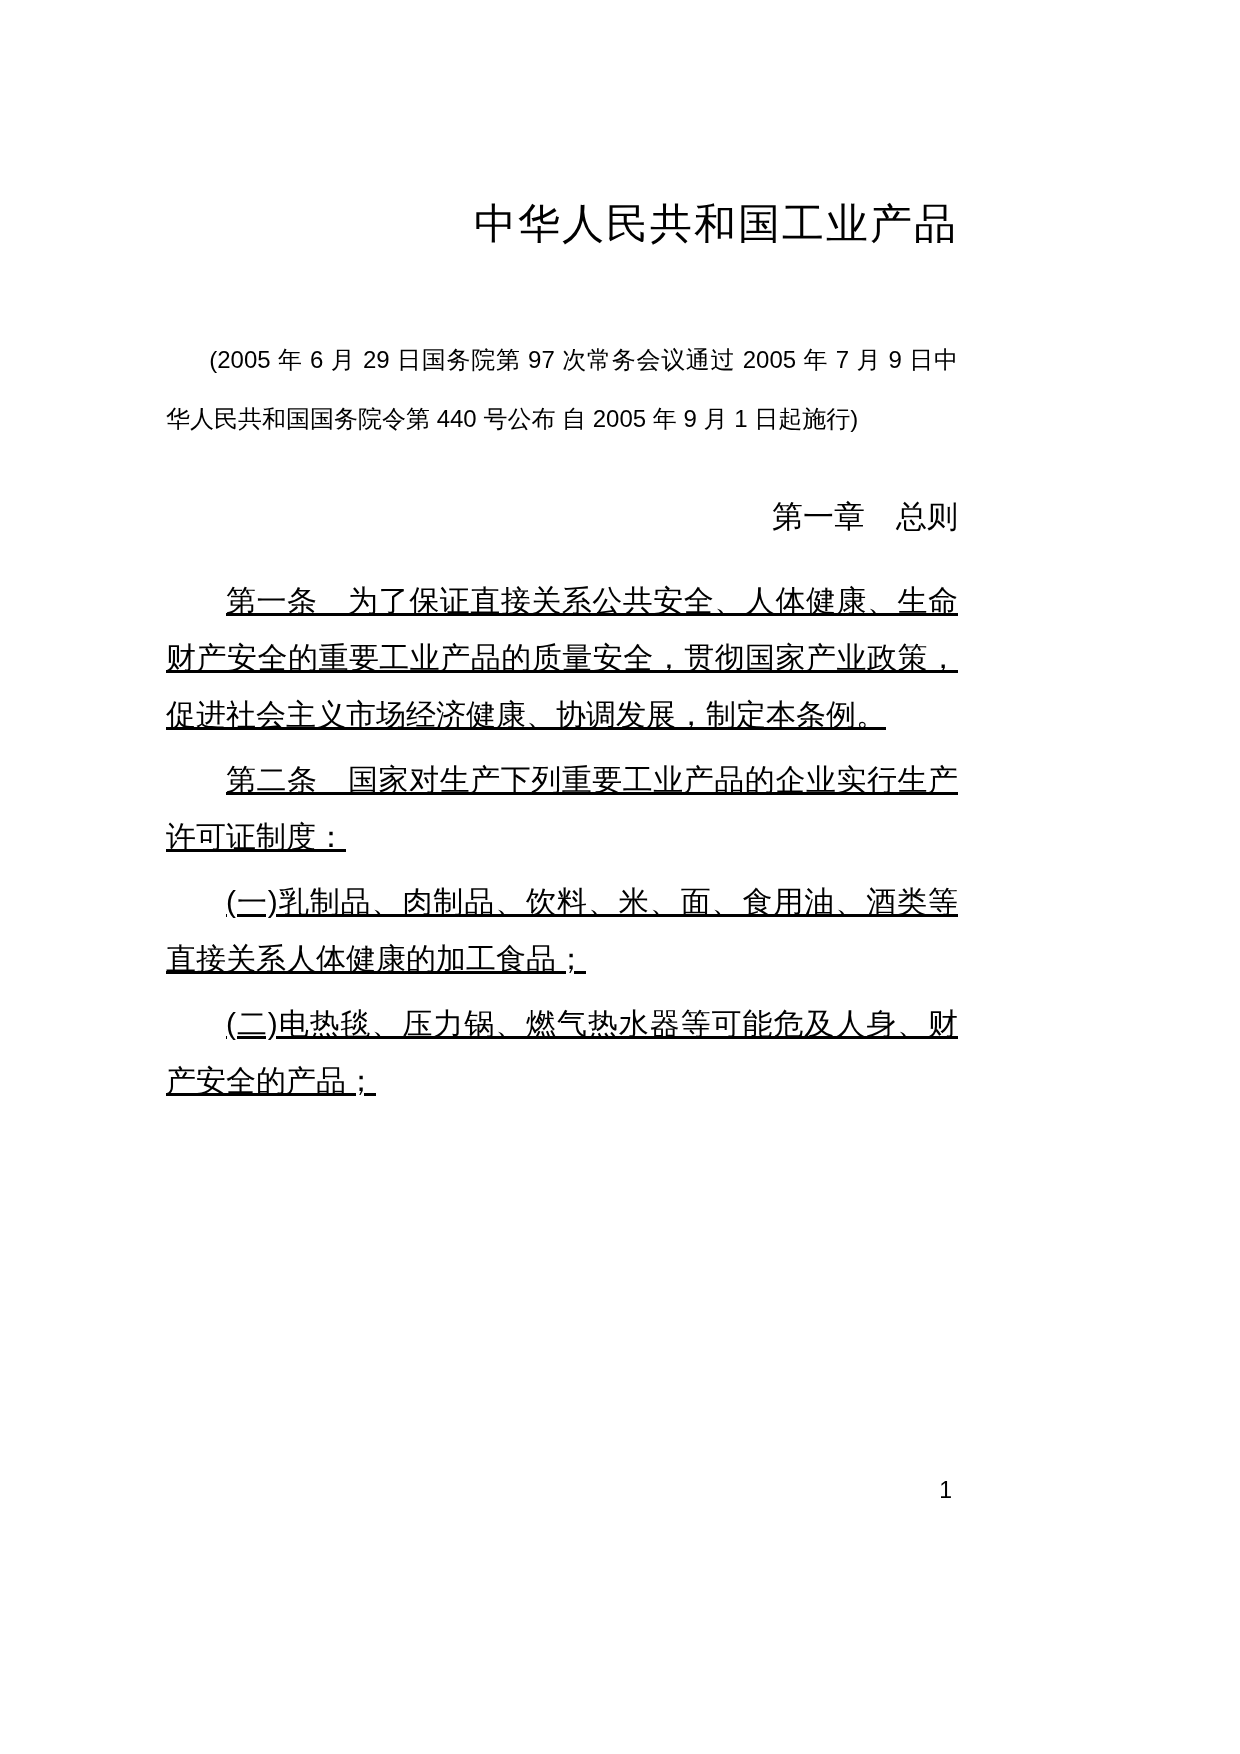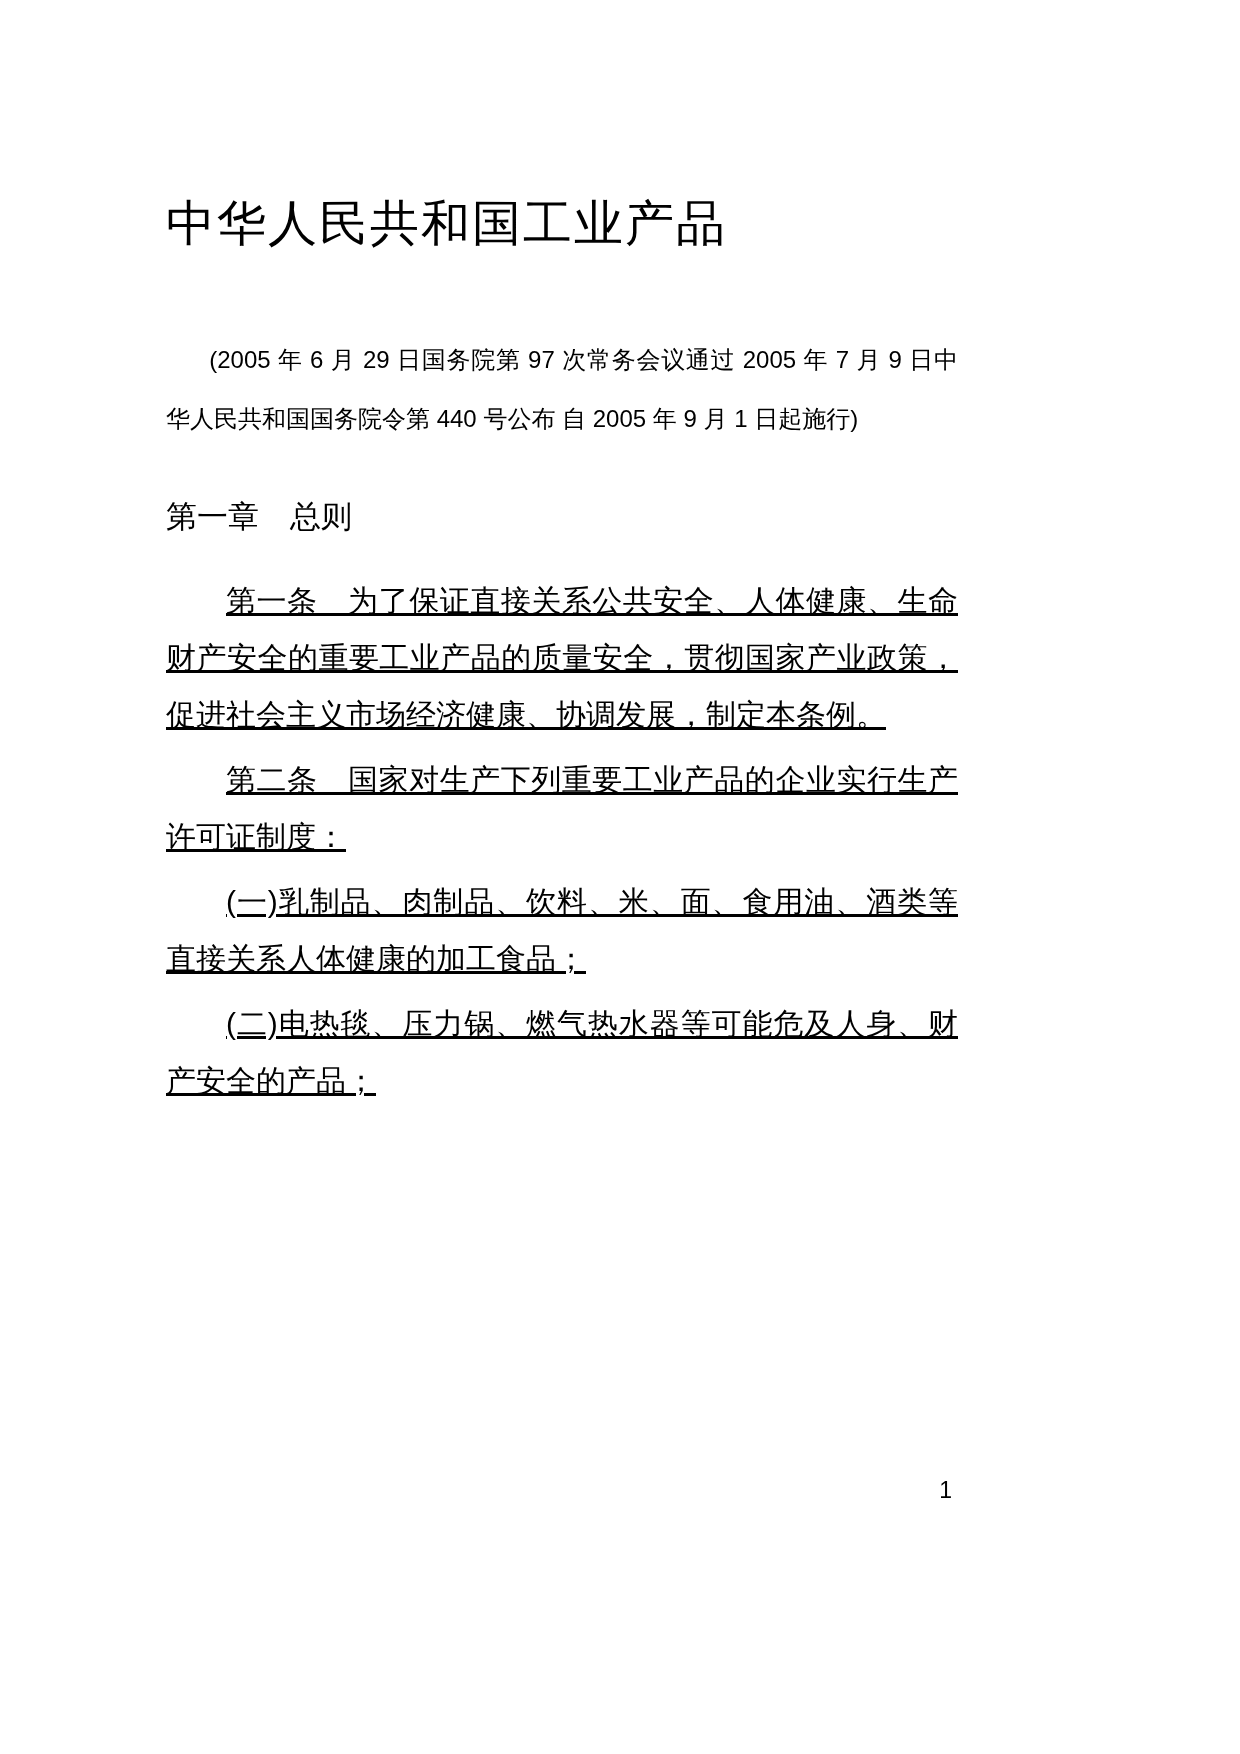--- a/index.html
+++ b/index.html
@@ -15,39 +15,39 @@
     color: #000000;
     font-family: "Liberation Sans", "DejaVu Sans", sans-serif;
     overflow: hidden;
     box-sizing: border-box;
   }
   .content {
     padding: 192px 282px 0 166px;
   }
   .doc-title {
     font-family: "Liberation Serif", "DejaVu Serif", serif;
-    font-size: 49px;
+    font-size: 42px;
     line-height: 64px;
     font-weight: 400;
-    text-align: left;
+    text-align: right;
     letter-spacing: 2px;
   }
   .preamble {
     margin: 74px 0 0 0;
     font-size: 24px;
     line-height: 59px;
     text-align: justify;
     text-indent: 1.8em;
   }
   .chapter {
     margin: 40px 0 14px 0;
     font-size: 31px;
     line-height: 58px;
     font-weight: 400;
-    text-align: left;
+    text-align: right;
   }
   .para {
     margin: 0 0 8px 0;
     font-size: 30px;
     line-height: 57px;
     text-align: justify;
     text-indent: 2em;
     text-decoration: underline;
   }
   .para.first {

